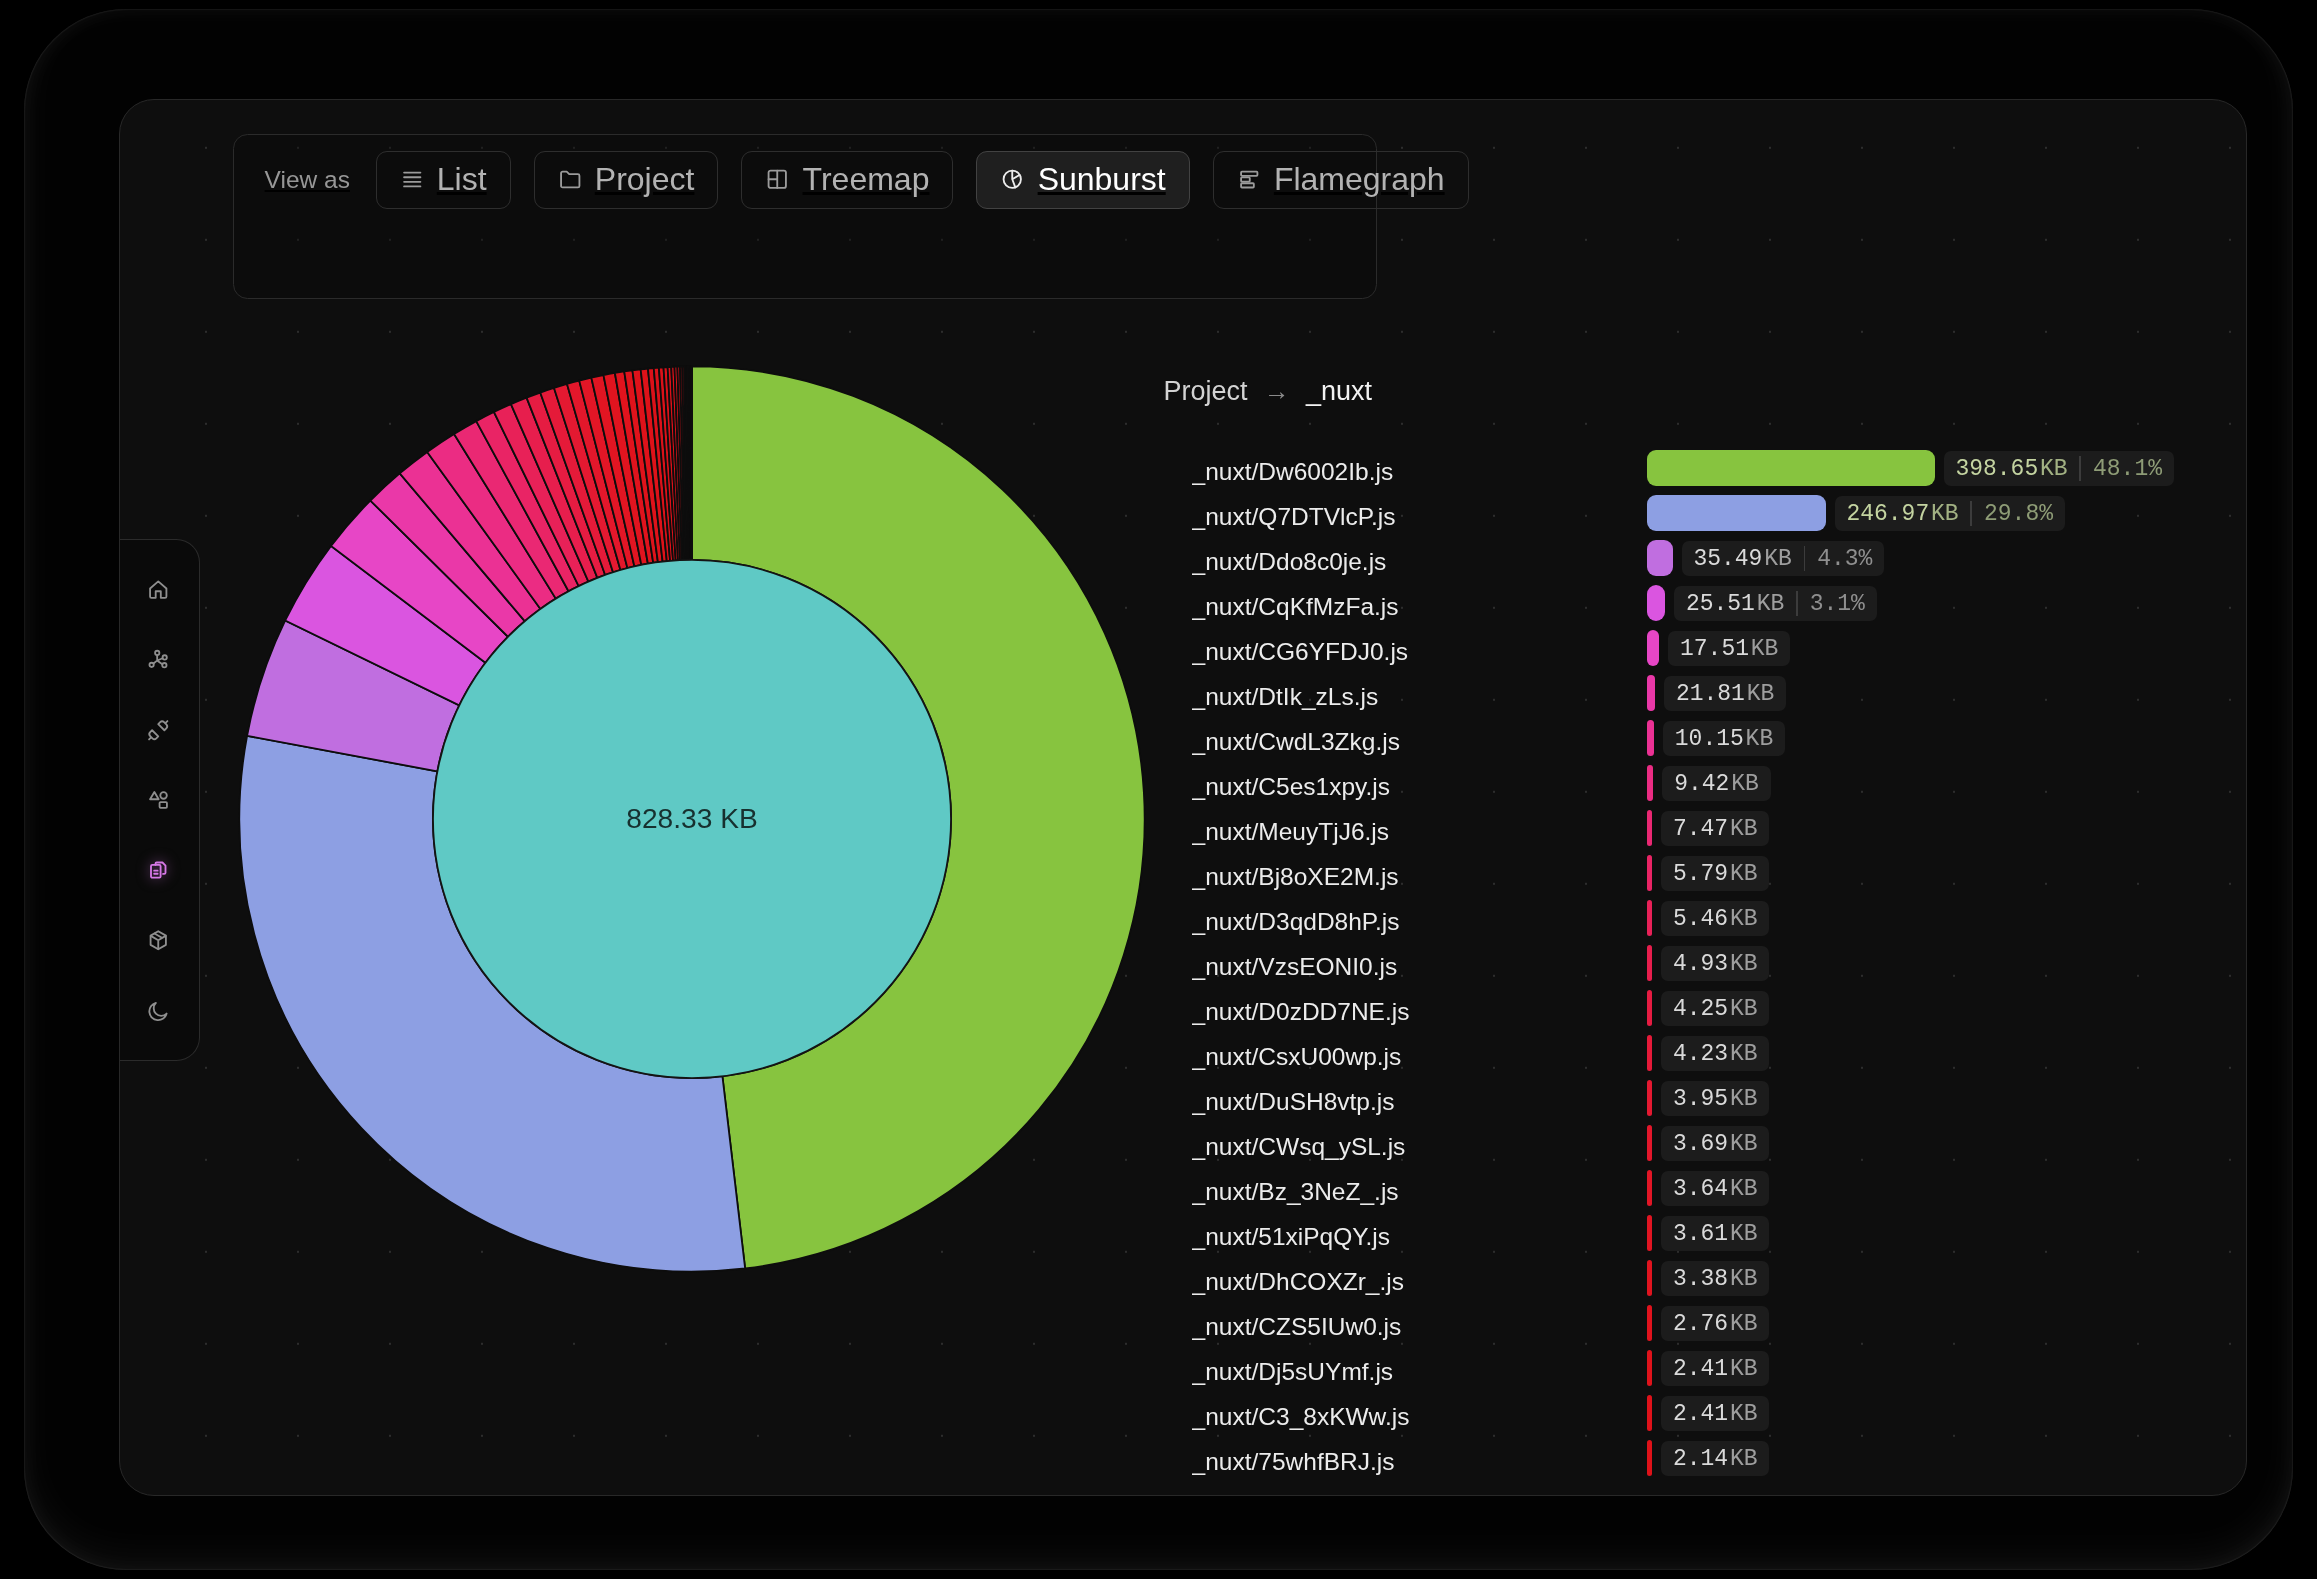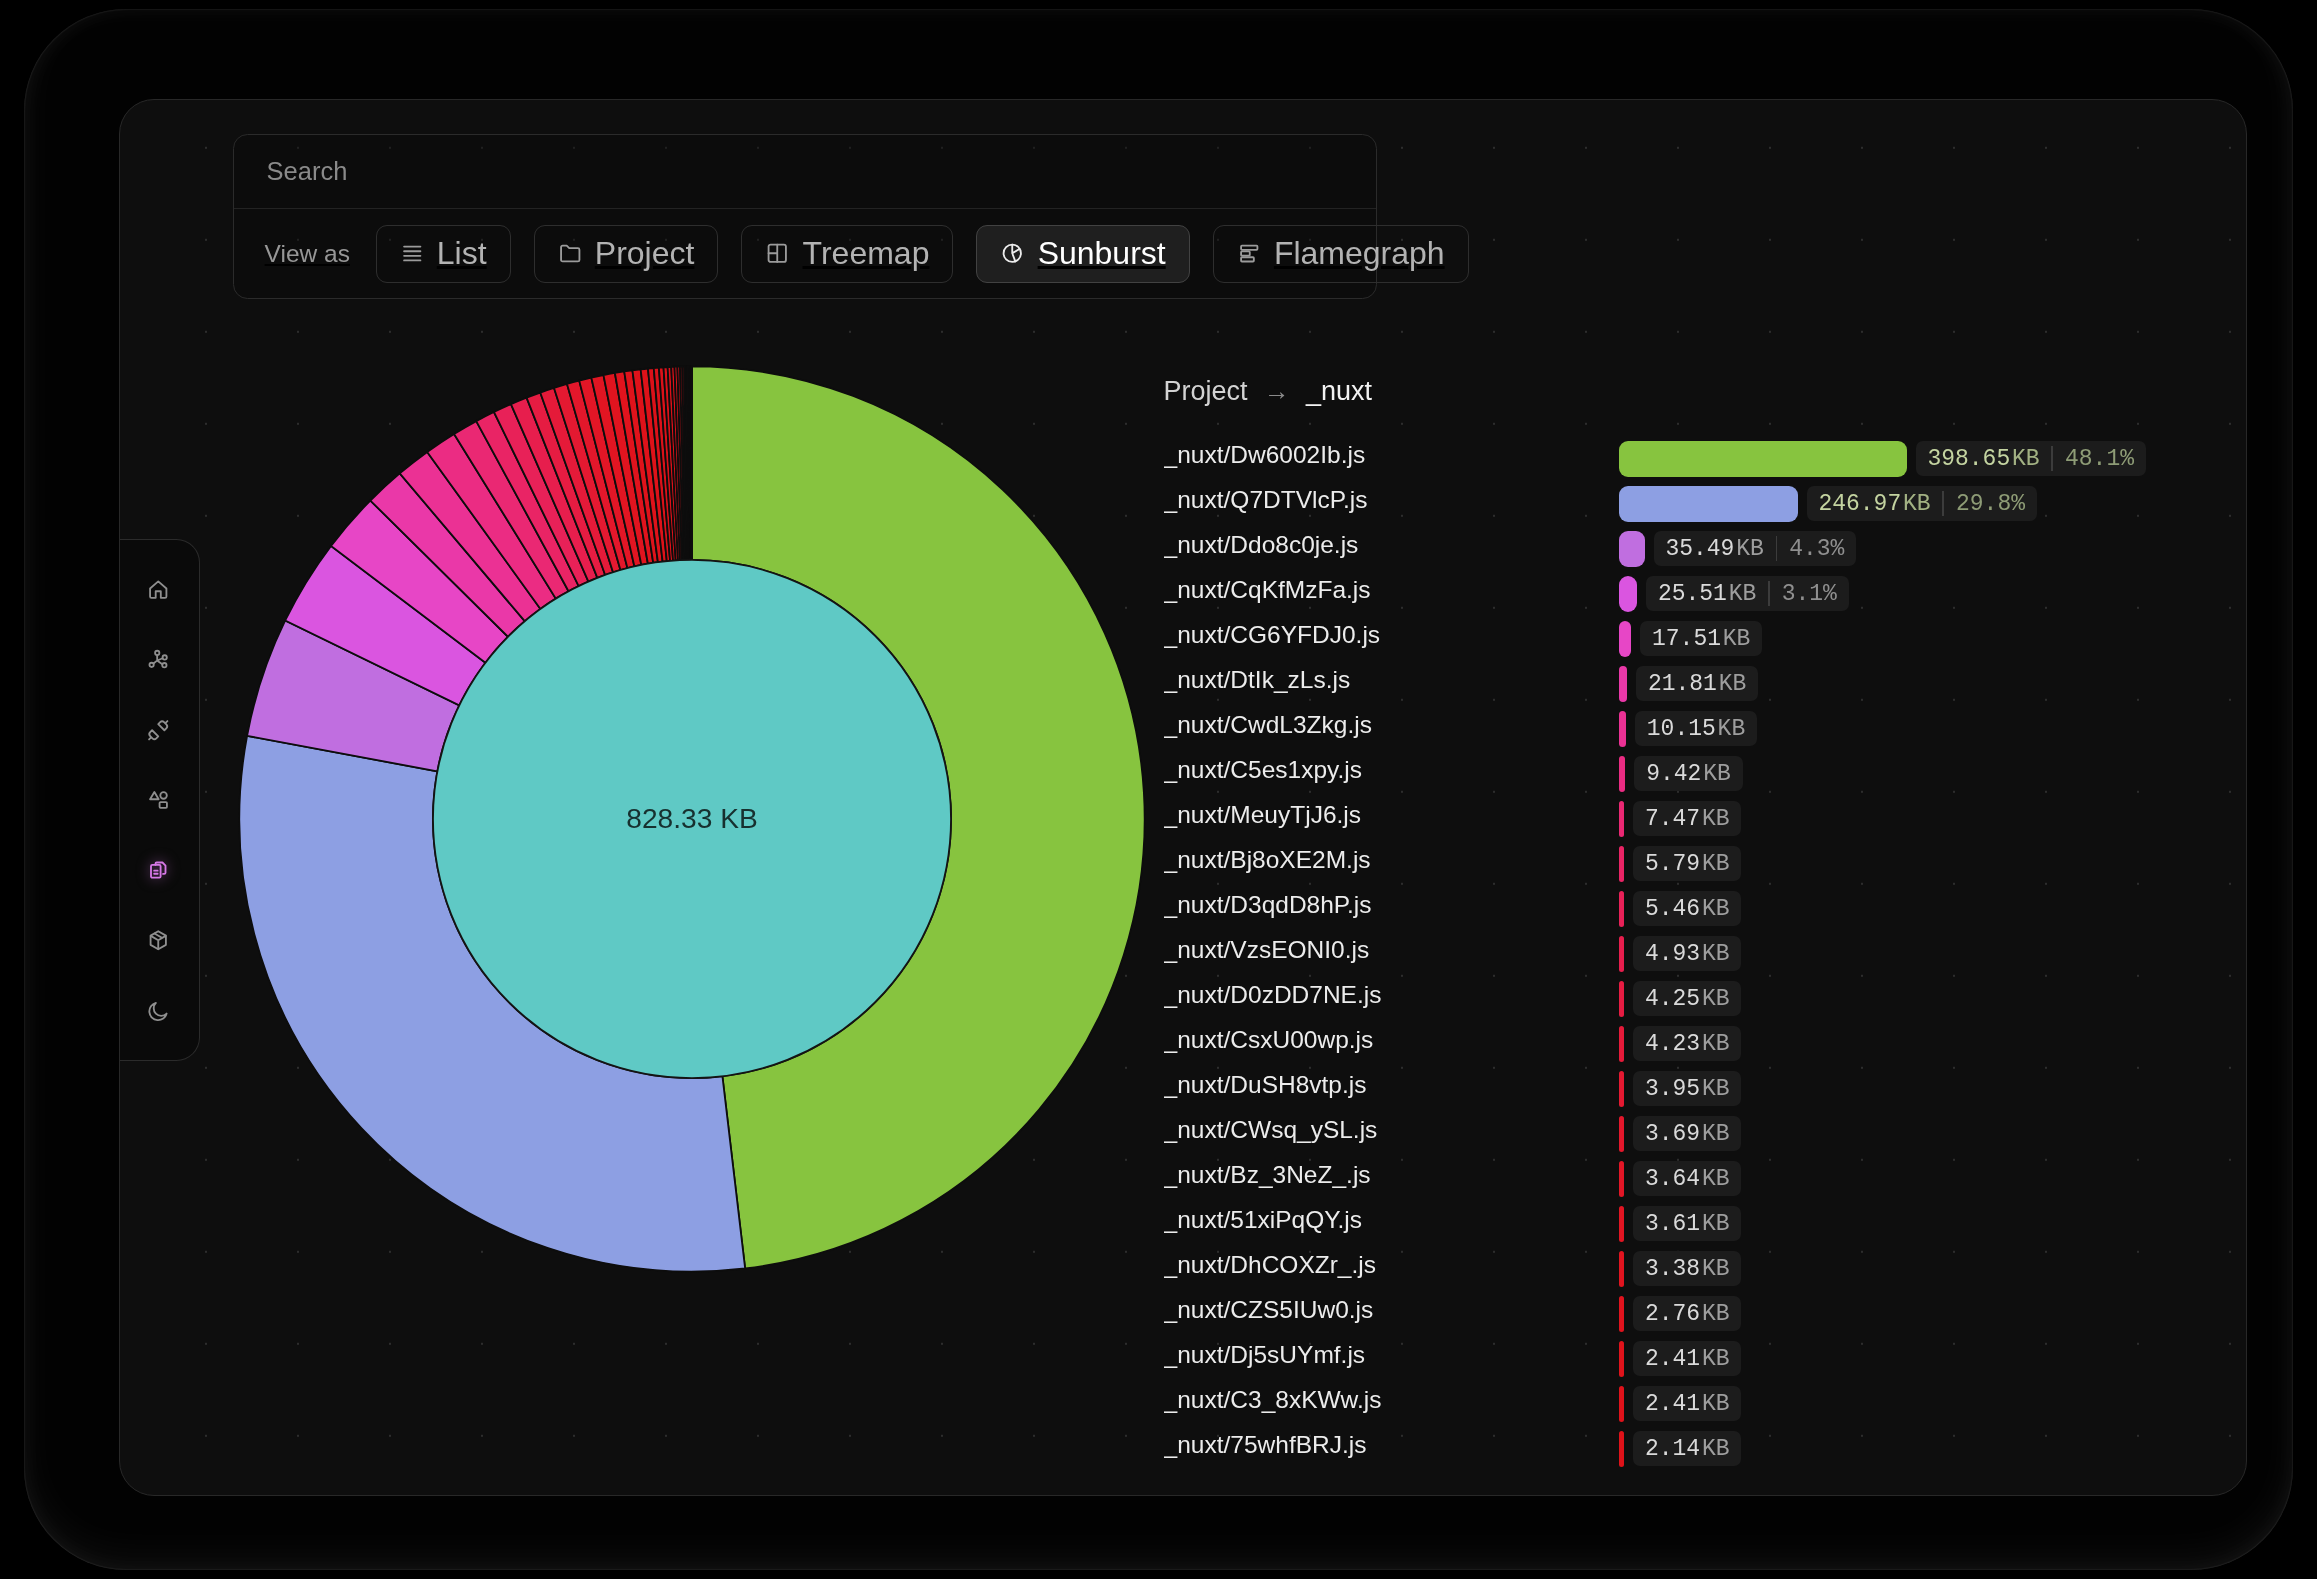--- a/index.html
+++ b/index.html
@@ -35,43 +35,40 @@
   
   .chart-wrap{position:absolute;left:113px;top:260px;width:918px;height:918px;}
   .center-label{font-size:31px;font-weight:500;fill:#17302f;}
 
   
   .breadcrumb{position:absolute;left:1044px;top:276px;display:flex;align-items:center;gap:16.4px;font-size:27px;}
   .bc-root{color:#d3d3d3;cursor:pointer;}
   .bc-arrow{color:#8a8a8a;font-size:25.5px;}
   .bc-current{color:#f2f2f2;}
   .file-list{position:absolute;left:1044px;top:341px;width:1100px;}
-  .frow{height:45px;display:flex;align-items:flex-start;}
+  .frow{height:45px;display:flex;align-items:flex-end;margin-left:28px;}
   .fname{width:455px;font-size:24.5px;color:#ececec;white-space:nowrap;overflow:hidden;}
   .fbar{height:36px;border-radius:9px;flex:none;}
   .fchip{margin-left:9px;background:#1c1c1c;border-radius:7px;padding:4.5px 11.8px;
     font-family:Liberation Mono, monospace;font-size:23px;display:flex;align-items:center;white-space:nowrap;}
   .num{color:#dadada;}
   .unit{color:#9e9e9e;margin-left:1.8px;}
   .sep{width:1.8px;height:24.5px;background:#3c3c3c;margin:0 11.8px;}
   .pct{color:#8f8f8f;}
   .emph .num{color:#c4d4a1;}
   .emph .unit{color:#a2b183;}
   .emph .pct{color:#8e9c76;}
 </style>
 </head>
 <body>
 
 <div class="device">
   <div class="screen">
 
     <div class="search-panel">
-      <div class="search-row">
-        <input type="text" placeholder="Search" style="">
-      </div>
       <div class="viewas-row">
         <span class="viewas-label">View as</span>
 
       <button class="tab">
             <span style="display:flex">
               <svg width="24.5" height="24.5" viewBox="0 0 24 24" fill="none" stroke="currentColor" stroke-width="1.8" stroke-linecap="round" stroke-linejoin="round">
                 <path d="M4 5.5h16M4 10h16M4 14.5h16M4 19h16"></path>
               </svg>
             </span>
                  <span>List</span>

